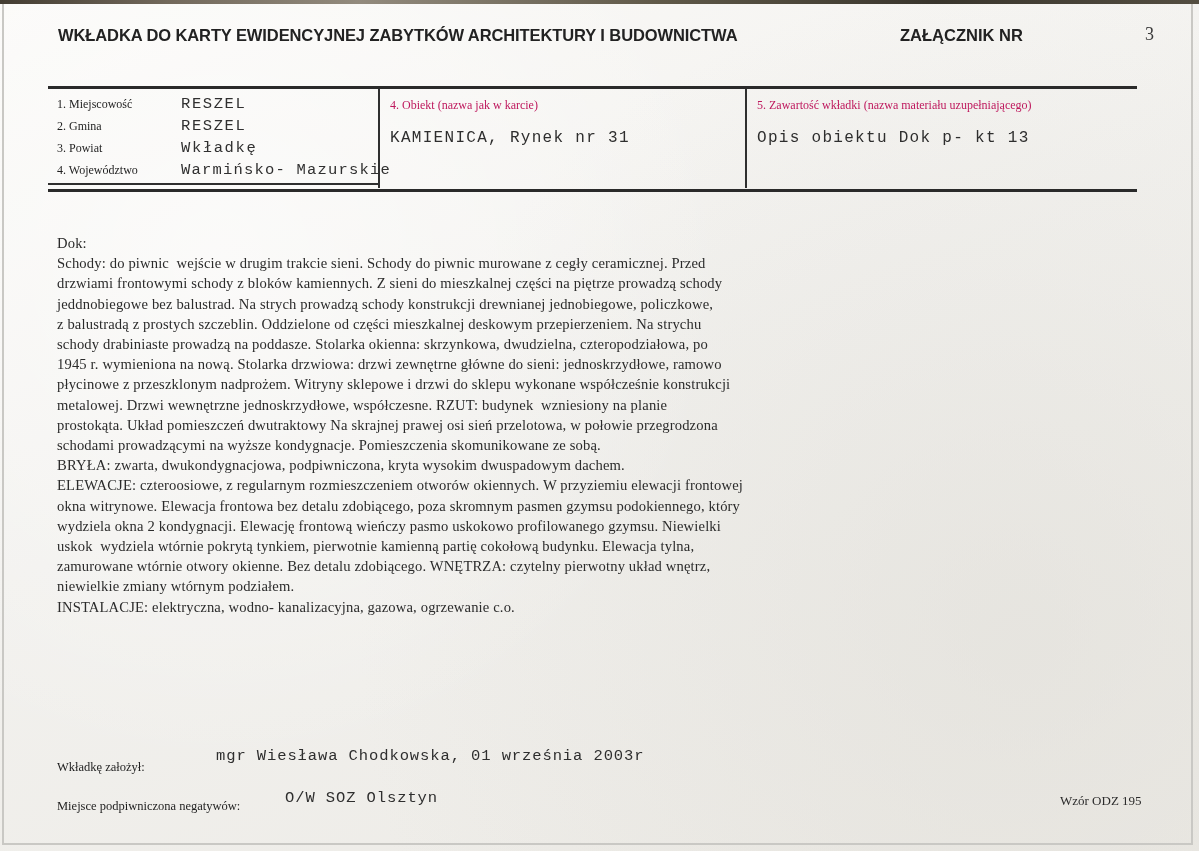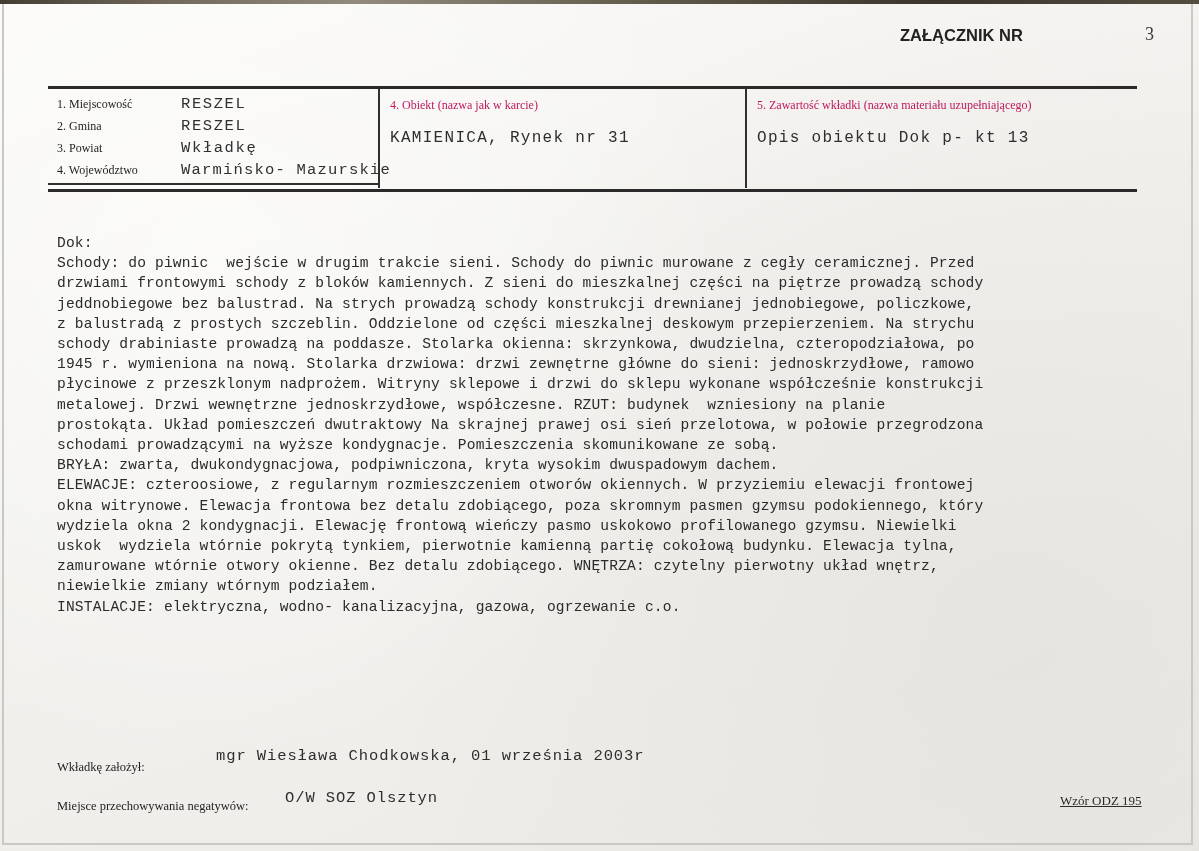--- a/index.html
+++ b/index.html
@@ -150,21 +150,21 @@
     letter-spacing: 1.3px;
     color: #2e2e2e;
     white-space: nowrap;
   }
 
   
   .body-text {
     position: absolute;
     left: 57px; top: 233px;
     width: 1090px;
-    font-family: Liberation Mono, monospace;
+    font-family: Liberation Serif, serif;
     font-size: 14.6px;
     line-height: 20.2px;
     letter-spacing: 0.15px;
     color: #2b2b2b;
     white-space: pre;
   }
   .body-line { white-space: pre; }
   .footer-label {
     position: absolute;
     font-family: "Liberation Serif", serif;
@@ -186,34 +186,34 @@
   .footer-negatives-value { left: 285px; top: 789px; }
   .footer-form-code {
     position: absolute;
     left: 1060px; top: 793px;
     font-family: "Liberation Serif", serif;
     font-size: 13px;
     color: #2b2b2b;
     white-space: nowrap;
     overflow: hidden;
     width: 96px;
-    text-decoration: underline;
   }
 </style>
 </head>
 <body>
 
 <div class="page">
   <div class="paper-tint"></div>
   <div class="scan-top-edge"></div>
   <div class="scan-frame"></div>
 
   <div class="content">
 
     <div class="header">
+      <div class="header-title">WKŁADKA DO KARTY EWIDENCYJNEJ ZABYTKÓW ARCHITEKTURY I BUDOWNICTWA</div>
       <div class="header-annex">ZAŁĄCZNIK NR</div>
       <div class="header-page-number">3</div>
     </div>
 
     <div class="table-rule-top"></div>
     <div class="table-rule-bottom"></div>
     <div class="cell-divider d1"></div>
     <div class="cell-divider d2"></div>
     <div class="cell-underline-left"></div>
 
@@ -243,18 +243,18 @@
 
     <div class="cell cell-right">
       <div class="cell-heading">5. Zawartość wkładki (nazwa materiału uzupełniającego)</div>
       <div class="cell-entry">Opis obiektu Dok p- kt 13</div>
     </div>
 
     <div class="body-text" id="body-text"><div class="body-line">Dok:</div><div class="body-line">Schody: do piwnic  wejście w drugim trakcie sieni. Schody do piwnic murowane z cegły ceramicznej. Przed</div><div class="body-line">drzwiami frontowymi schody z bloków kamiennych. Z sieni do mieszkalnej części na piętrze prowadzą schody</div><div class="body-line">jeddnobiegowe bez balustrad. Na strych prowadzą schody konstrukcji drewnianej jednobiegowe, policzkowe,</div><div class="body-line">z balustradą z prostych szczeblin. Oddzielone od części mieszkalnej deskowym przepierzeniem. Na strychu</div><div class="body-line">schody drabiniaste prowadzą na poddasze. Stolarka okienna: skrzynkowa, dwudzielna, czteropodziałowa, po</div><div class="body-line">1945 r. wymieniona na nową. Stolarka drzwiowa: drzwi zewnętrne główne do sieni: jednoskrzydłowe, ramowo</div><div class="body-line">płycinowe z przeszklonym nadprożem. Witryny sklepowe i drzwi do sklepu wykonane współcześnie konstrukcji</div><div class="body-line">metalowej. Drzwi wewnętrzne jednoskrzydłowe, współczesne. RZUT: budynek  wzniesiony na planie</div><div class="body-line">prostokąta. Układ pomieszczeń dwutraktowy Na skrajnej prawej osi sień przelotowa, w połowie przegrodzona</div><div class="body-line">schodami prowadzącymi na wyższe kondygnacje. Pomieszczenia skomunikowane ze sobą.</div><div class="body-line">BRYŁA: zwarta, dwukondygnacjowa, podpiwniczona, kryta wysokim dwuspadowym dachem.</div><div class="body-line">ELEWACJE: czteroosiowe, z regularnym rozmieszczeniem otworów okiennych. W przyziemiu elewacji frontowej</div><div class="body-line">okna witrynowe. Elewacja frontowa bez detalu zdobiącego, poza skromnym pasmen gzymsu podokiennego, który</div><div class="body-line">wydziela okna 2 kondygnacji. Elewację frontową wieńczy pasmo uskokowo profilowanego gzymsu. Niewielki</div><div class="body-line">uskok  wydziela wtórnie pokrytą tynkiem, pierwotnie kamienną partię cokołową budynku. Elewacja tylna,</div><div class="body-line">zamurowane wtórnie otwory okienne. Bez detalu zdobiącego. WNĘTRZA: czytelny pierwotny układ wnętrz,</div><div class="body-line">niewielkie zmiany wtórnym podziałem.</div><div class="body-line">INSTALACJE: elektryczna, wodno- kanalizacyjna, gazowa, ogrzewanie c.o.</div></div>
 
     <div class="footer-label footer-author-label">Wkładkę założył:</div>
     <div class="footer-value footer-author-value">mgr Wiesława Chodkowska, 01 września 2003r</div>
-    <div class="footer-label footer-negatives-label">Miejsce przechowywania negatywów:</div>
+    <div class="footer-label footer-negatives-label">Miejsce podpiwniczona negatywów:</div>
     <div class="footer-value footer-negatives-value">O/W SOZ Olsztyn</div>
     <div class="footer-form-code">Wzór ODZ 195</div>
 
   </div>
 </div>
 
 </body></html>

